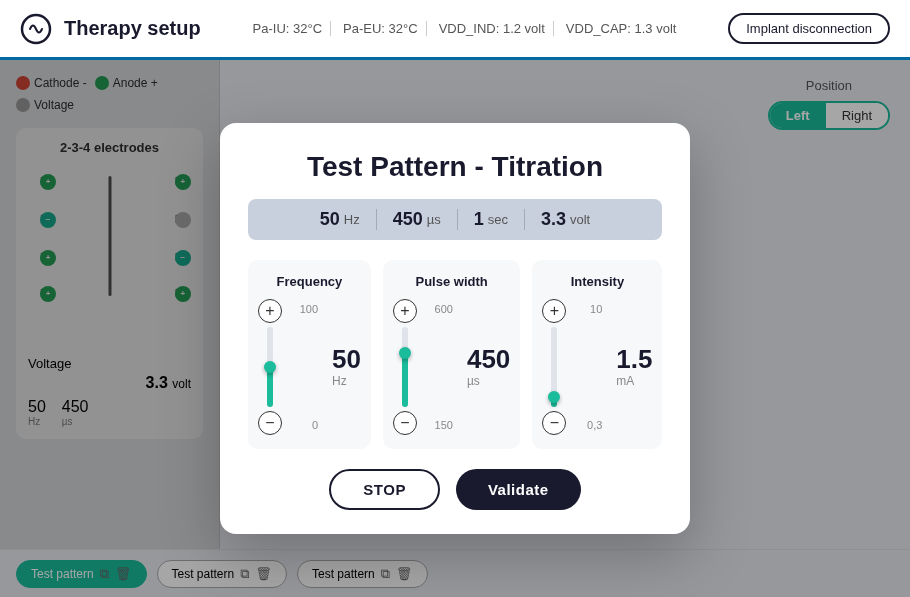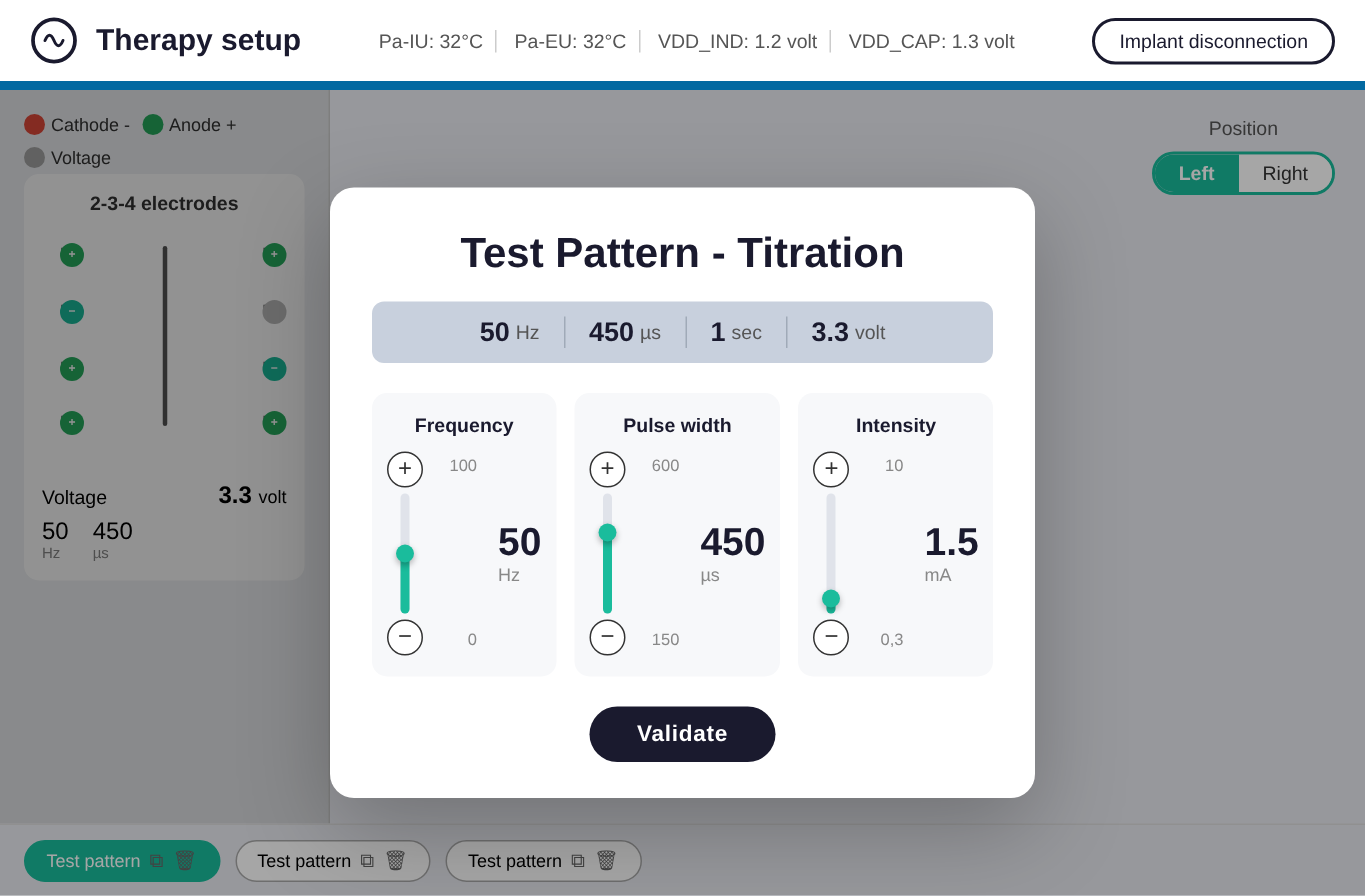--- a/index.html
+++ b/index.html
@@ -13,21 +13,21 @@
     }
 
     
     .header {
       display: flex;
       align-items: center;
       justify-content: space-between;
       background: #fff;
       padding: 0 20px;
       height: 60px;
-      border-bottom: 6px solid #0369a1;
+      border-bottom: 3px solid #0369a1;
     }
     .header-left {
       display: flex;
       align-items: center;
       gap: 12px;
     }
     .logo {
       width: 32px;
       height: 32px;
     }
@@ -69,21 +69,21 @@
     .left-panel {
       width: 220px;
       padding: 16px;
       background: #f0f2f5;
       border-right: 1px solid #ddd;
       filter: brightness(0.92);
     }
     .panel-controls {
       display: flex;
       gap: 8px;
-      margin-bottom: 4px;
+      margin-bottom: 16px;
       flex-wrap: wrap;
     }
     .badge {
       display: flex;
       align-items: center;
       gap: 4px;
       font-size: 12px;
       color: #333;
     }
     .badge-dot {
@@ -127,21 +127,21 @@
     .electrode-node.teal { background: #1abc9c; color: #fff; }
     .electrode-node.gray { background: #bbb; color: #fff; }
 
     .voltage-row {
       display: flex;
       justify-content: space-between;
       align-items: center;
       margin-top: 8px;
       font-size: 13px;
     }
-    .voltage-val { font-weight: 700; font-size: 16px; }
+    .voltage-val { font-weight: 700; font-size: 16px; margin-top: 40px; }
 
     .freq-row {
       display: flex;
       gap: 16px;
       margin-top: 6px;
     }
     .freq-unit { font-size: 10px; color: #888; display: block; }
 
     
     .position-bar {
@@ -618,18 +618,19 @@
             </div>
             <div class="slider-value-area">
               <span class="slider-main-val">1.5</span>
               <span class="slider-main-unit">mA</span>
             </div>
           </div>
         </div>
       </div>
 
       <div class="modal-actions">
+        <button class="btn-stop">STOP</button>
         <button class="btn-validate">Validate</button>
       </div>
     </div>
   </div>
 
 </div>
 
 </body></html>

